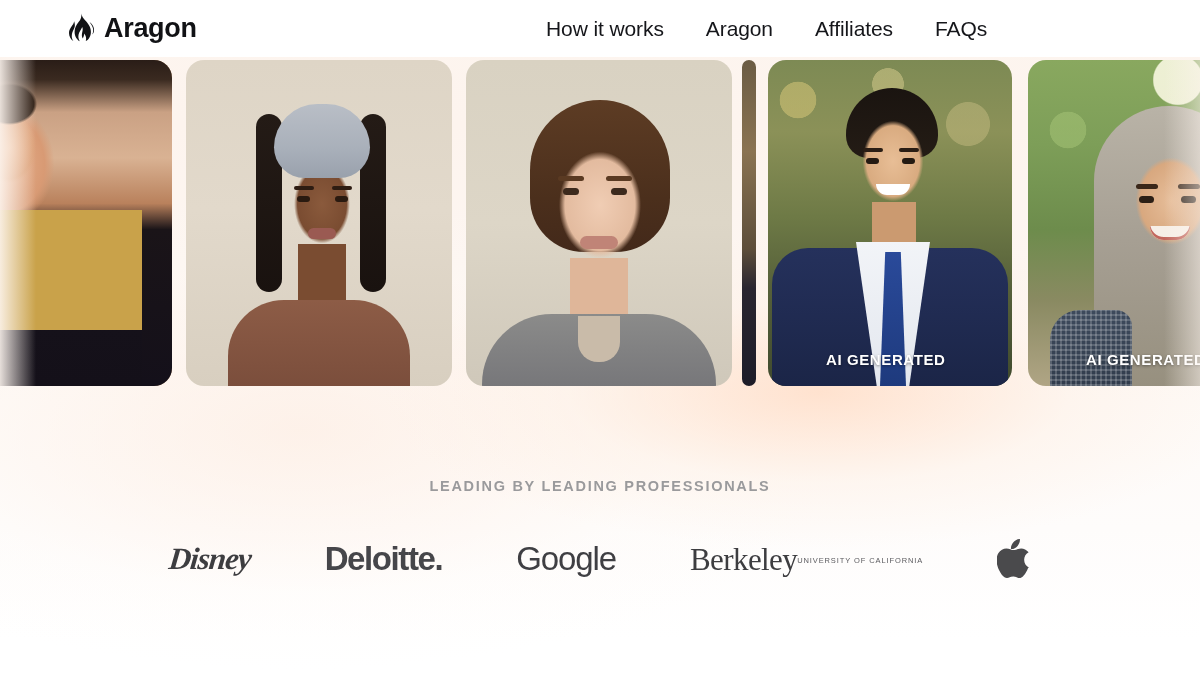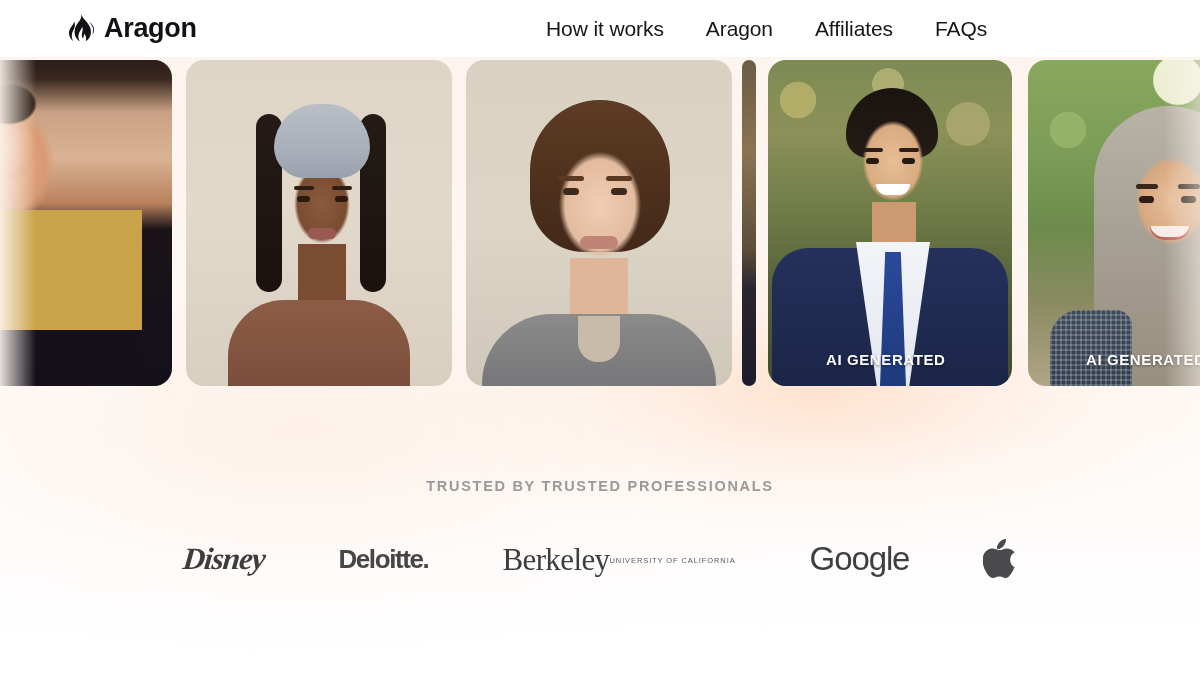--- a/index.html
+++ b/index.html
@@ -271,21 +271,21 @@
   }
   .logo { display:flex; align-items:center; justify-content:center;
           color:#4a4a4c; }
 
   .logo-disney {
     font-family:"Liberation Serif", serif;
     font-size:31px; font-style:italic; font-weight:bold;
     color:#3d3d40; letter-spacing:-1px; transform:skewX(-6deg);
   }
   .logo-deloitte {
-    font-size:26px; font-weight:bold; color:#46464a; letter-spacing:-1.4px;
+    font-size:33px; font-weight:bold; color:#46464a; letter-spacing:-1.4px;
   }
   .logo-google {
     font-size:33px; color:#3f3f43; letter-spacing:-1.1px;
   }
   .logo-berkeley { text-align:center; line-height:1; }
   .logo-berkeley .bk-main {
     font-family:"Liberation Serif", serif;
     font-size:31px; color:#3d3d40; letter-spacing:-.6px; display:block;
   }
   .logo-berkeley .bk-sub {
@@ -395,34 +395,34 @@
         <div class="eye eyeR"></div>
         <div class="smile"></div>
       </div>
       <div class="ai-tag">AI GENERATED</div>
     </div>
 
     <div class="edge-fade-l"></div>
     <div class="edge-fade-r"></div>
   </div>
 
-  <div class="trusted">TRUSTED BY TRUSTED PROFESSIONALS</div>
+  <div class="trusted">LEADING BY LEADING PROFESSIONALS</div>
 
   <div class="logos">
 
     <div class="logo logo-disney">Disney</div>
 
     <div class="logo logo-deloitte">Deloitte.</div>
+
+    <div class="logo logo-google">Google</div>
 
     <div class="logo logo-berkeley">
       <span class="bk-main">Berkeley</span>
       <span class="bk-sub">UNIVERSITY OF CALIFORNIA</span>
     </div>
-
-    <div class="logo logo-google">Google</div>
 
     <div class="logo">
       <span>
         <svg class="apple-ico" viewBox="0 0 34 40" xmlns="http://www.w3.org/2000/svg">
           <path fill="#4a4a4c" d="M22.9 0c.3 2.6-.8 5.1-2.3 6.9-1.6 1.9-4.1 3.4-6.6 3.2-.4-2.5.9-5.1 2.4-6.8C18 1.3 20.7-.1 22.9 0z"></path>
           <path fill="#4a4a4c" d="M31.2 28.7c-.8 2-1.2 2.9-2.3 4.7-1.5 2.5-3.7 5.6-6.4 5.6-2.4 0-3-1.6-6.3-1.5-3.3 0-4 1.6-6.4 1.5-2.7 0-4.7-2.8-6.3-5.3C-1 26.8-1.5 18.6 1.3 14.3c2-3.1 5.1-4.9 8.1-4.9 3 0 4.9 1.7 7.4 1.7 2.4 0 3.9-1.7 7.4-1.7 2.6 0 5.4 1.4 7.4 3.9-6.5 3.6-5.5 13 .6 15.4z"></path>
         </svg>
       </span>
     </div>
   </div>

